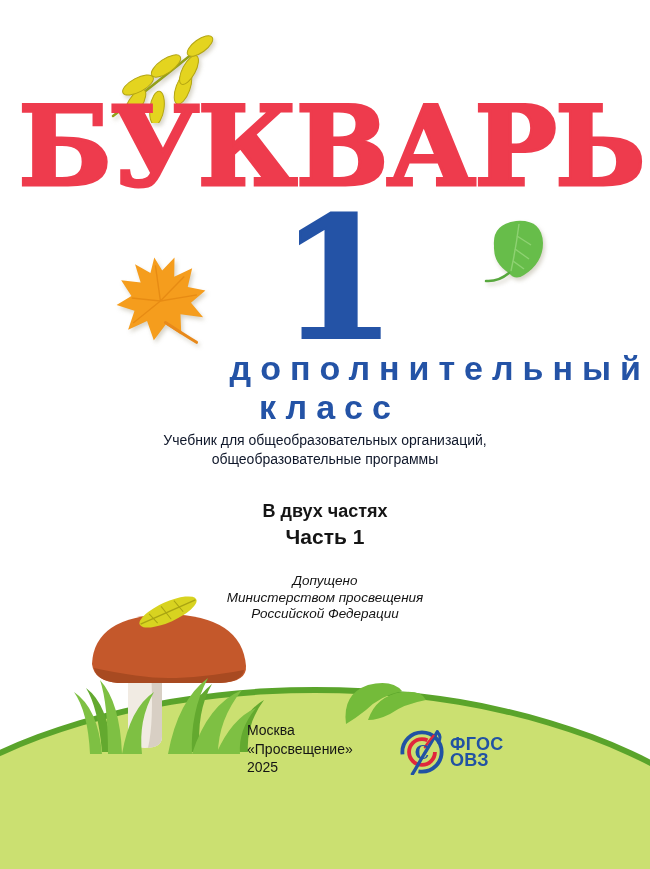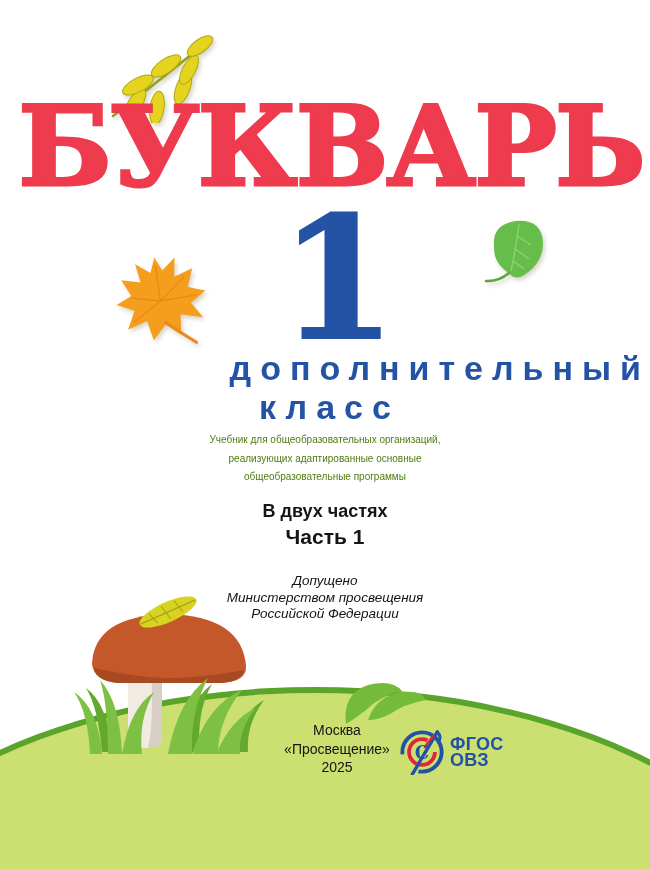--- a/index.html
+++ b/index.html
@@ -32,21 +32,21 @@
   
   .class-line {
     font-weight:bold; font-size:34px; line-height:1; color:#2453a6;
     letter-spacing:9px; text-indent:9px;
   }
   .class-line1 { top:351px;text-align:right; }
   .class-line2 { top:390px; }
 
   
   .description {
-    top:431px; font-size:10px; line-height:18.5px; color:#4d7c0f;
+    top:431px; font-size:14px; line-height:18.5px; color:#0f172a;
     font-weight:400;
   }
 
   
   .parts-note { top:501px; font-size:18px; font-weight:bold; color:#151515; }
   .part-label { top:525px; font-size:21px; font-weight:bold; color:#151515; }
 
   
   .approval { top:573px; font-style:italic; font-size:13.5px; line-height:16.5px; color:#141414; }
   .edition  { top:645px; font-style:italic; font-size:13.5px; color:#141414; }
@@ -56,21 +56,21 @@
     left:-185px; top:687px; width:1000px; height:562px;
     background:#cbe071; border:6px solid #5aa42b; border-radius:50%;
     z-index:1;
   }
 
   
   .mushroom-grass { left:50px; top:592px; z-index:2; }
 
   
   .imprint {
-    left:247px; top:721px; width:180px; text-align:center; z-index:3;
+    left:247px; top:721px; width:180px; text-align:left; z-index:3;
     font-size:14px; line-height:18.5px; color:#141414;
   }
 
   
   .fgos-logo {
     left:399px; top:729px; z-index:3; display:flex; align-items:center; gap:5px;
   }
   .fgos-text {
     font-weight:bold; font-size:18px; line-height:16px; color:#2152a3;
     letter-spacing:0.3px;
@@ -121,21 +121,20 @@
       <path d="M33 33 L47 43"></path>
       <path d="M31 45 L42 53"></path>
     </g>
   </svg>
 
   <div class="abs center-row class-line class-line1">дополнительный</div>
   <div class="abs center-row class-line class-line2">класс</div>
 
   <div class="abs center-row description">
     <div>Учебник для общеобразовательных организаций,</div>
-    <div>реализующих адаптированные основные</div>
     <div>общеобразовательные программы</div>
   </div>
 
   <div class="abs center-row parts-note">В двух частях</div>
   <div class="abs center-row part-label">Часть 1</div>
 
   <div class="abs center-row approval">
     <div>Допущено</div>
     <div>Министерством просвещения</div>
     <div>Российской Федерации</div>

